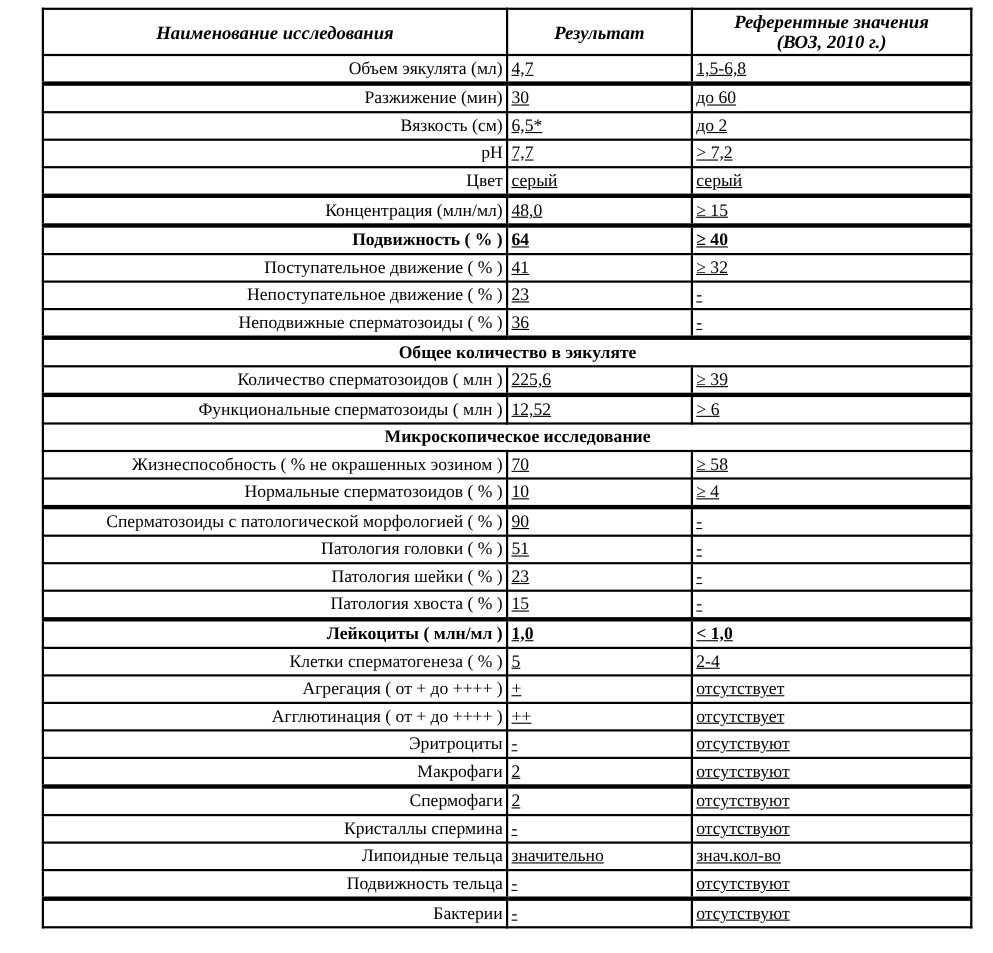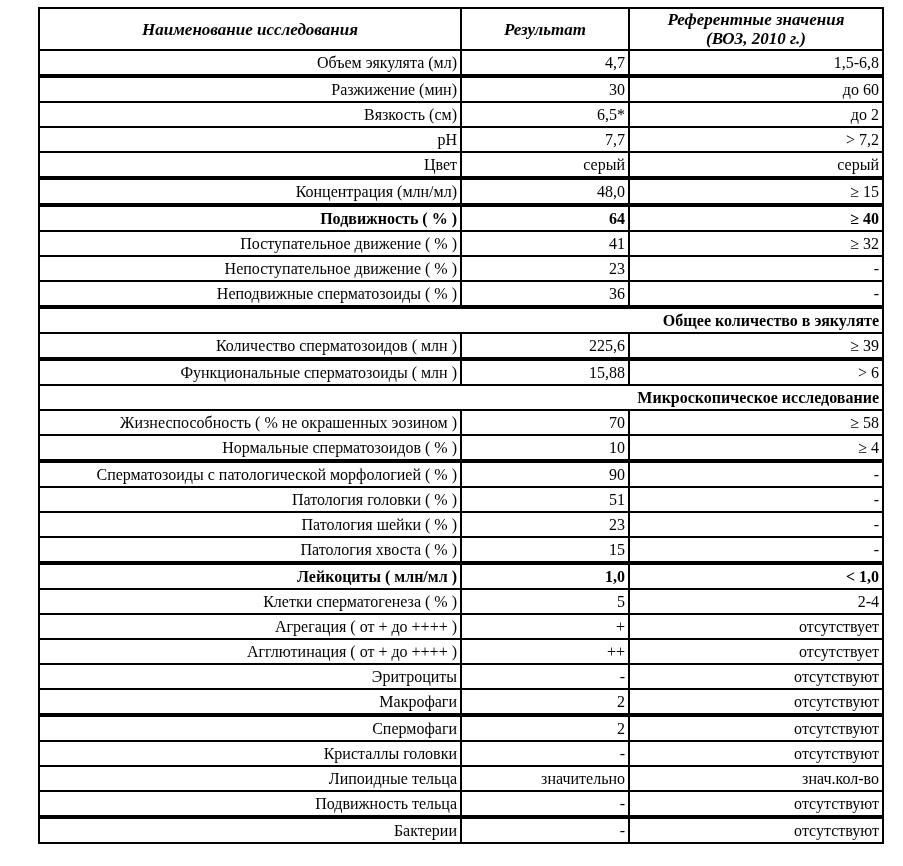--- a/index.html
+++ b/index.html
@@ -43,25 +43,25 @@
     font-size: 17px;
     font-weight: bold;
     font-style: italic;
     text-align: center;
     vertical-align: middle;
     white-space: pre-line;
     line-height: 19px;
   }
   table.lab td { height: 23px; vertical-align: middle; }
   td.name  { text-align: right; padding-left: 5px; }
-  td.value { text-align: right; }
+  td.value { text-align: left; text-decoration: underline; }
   tr.bold td { font-weight: bold; }
   tr.section td {
     font-weight: bold;
-    text-align: right;
+    text-align: center;
     padding-left: 22px;
   }
   tr.thick > td, tr.thick > th { border-bottom-width: 4px; }
 </style>
 </head>
 <body>
 
 <div class="page">
   <table class="lab">
     <colgroup>
@@ -131,21 +131,21 @@
         <tr class="section">
           <td colspan="3">Общее количество в эякуляте</td>
         </tr>
         <tr class="thick">
           <td class="name">Количество сперматозоидов ( млн )</td>
           <td class="value">225,6</td>
           <td class="value">≥ 39</td>
         </tr>
         <tr>
           <td class="name">Функциональные сперматозоиды ( млн )</td>
-          <td class="value">15,88</td>
+          <td class="value">12,52</td>
           <td class="value">&gt; 6</td>
         </tr>
         <tr class="section">
           <td colspan="3">Микроскопическое исследование</td>
         </tr>
         <tr>
           <td class="name">Жизнеспособность ( % не окрашенных эозином )</td>
           <td class="value">70</td>
           <td class="value">≥ 58</td>
         </tr>
@@ -203,21 +203,21 @@
           <td class="name">Макрофаги</td>
           <td class="value">2</td>
           <td class="value">отсутствуют</td>
         </tr>
         <tr>
           <td class="name">Спермофаги</td>
           <td class="value">2</td>
           <td class="value">отсутствуют</td>
         </tr>
         <tr>
-          <td class="name">Кристаллы головки</td>
+          <td class="name">Кристаллы спермина</td>
           <td class="value">-</td>
           <td class="value">отсутствуют</td>
         </tr>
         <tr>
           <td class="name">Липоидные тельца</td>
           <td class="value">значительно</td>
           <td class="value">знач.кол-во</td>
         </tr>
         <tr class="thick">
           <td class="name">Подвижность тельца</td>

